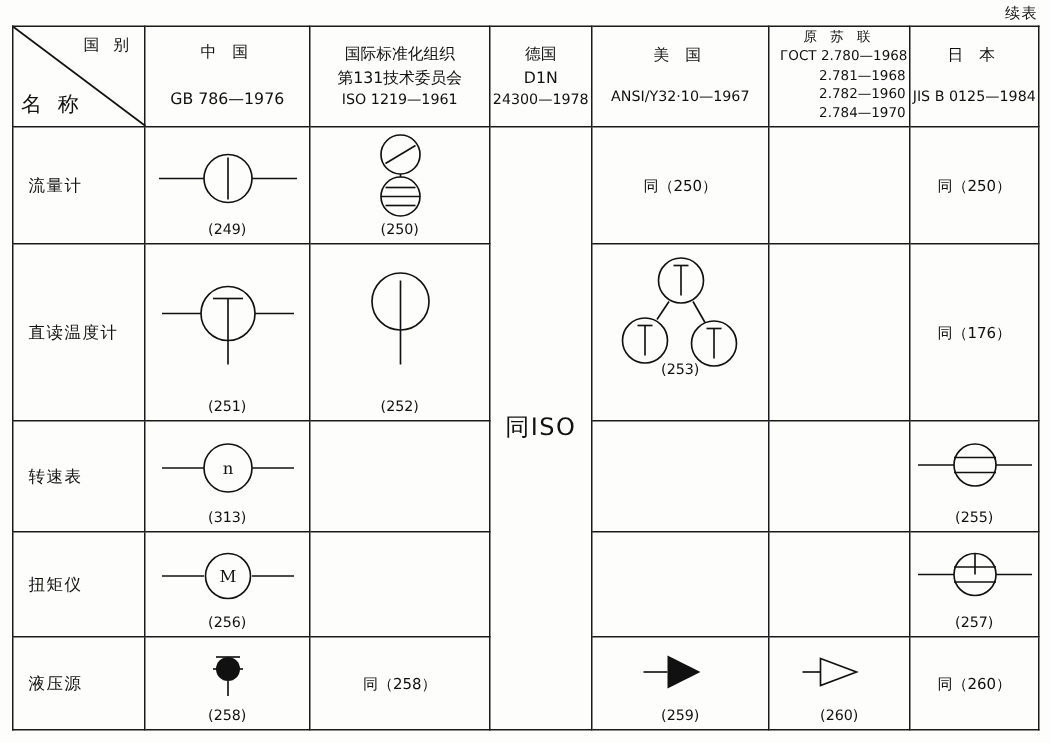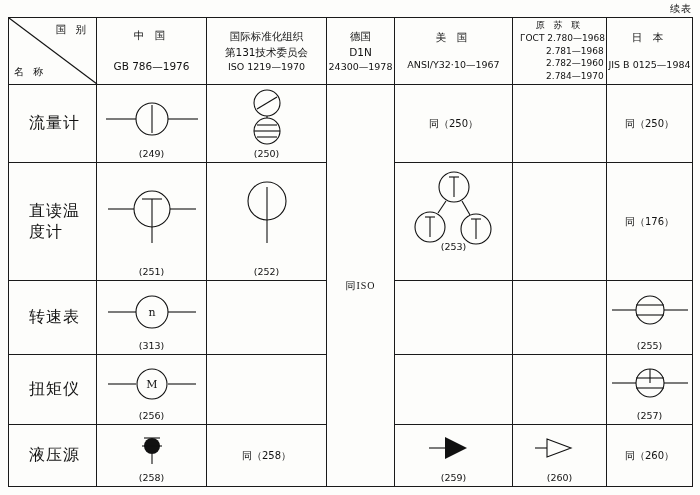--- a/index.html
+++ b/index.html
@@ -29,43 +29,43 @@
     font-size:10px;
     position:relative;
     padding:0;
   }
   
   .hdr-corner{
     position:relative;height:66px;
   }
   .hdr-corner svg{position:absolute;left:0;top:0;}
   .corner-a{position:absolute;right:7px;top:5px;font-size:10.5px;letter-spacing:3px;}
-  .corner-b{position:absolute;left:5px;bottom:5px;font-size:10px;letter-spacing:3px;}
+  .corner-b{position:absolute;left:5px;bottom:5px;font-size:14px;letter-spacing:3px;}
   .hdr{font-size:10.5px;line-height:1.55;}
   .hdr .l1{letter-spacing:4px;font-family:Liberation Serif, serif;}
   .hdr .l2,.hdr .l3{letter-spacing:0;}
   .hdr-std{font-size:9.5px;line-height:1.5;}
   .su{font-size:9px;line-height:1.42;text-align:center;}
   .su .t{letter-spacing:3px;}
   .su .rows{display:inline-block;text-align:left;margin-left:6px;}
   .rowname{
-    font-size:16px;letter-spacing:1px;
-    text-align:left;padding-left:20px;
+    font-size:11px;letter-spacing:1px;
+    text-align:left;padding-left:10px;
   }
   .num{
     position:absolute;left:0;right:0;bottom:3px;
     text-align:center;font-size:9.5px;
   }
   .sameas{font-size:10px;}
   .cellwrap{position:relative;width:100%;height:100%;}
   .ctr{
     position:absolute;left:50%;top:50%;
     transform:translate(-50%,-50%);
   }
-  .mid-same{font-size:10px;letter-spacing:1px;font-family:Liberation Serif, serif;}
+  .mid-same{font-size:16px;letter-spacing:1px;}
   svg{display:block;overflow:visible;}
   .nl{stroke:#111;stroke-width:1.1;fill:none;}
   .nf{fill:#111;}
 </style>
 </head>
 <body>
 
 <div class="page">
 
   <div class="contd">续表</div>
@@ -93,21 +93,21 @@
 
         <td class="hdr">
           <div class="l1">中  国</div>
           <div style="height:14px"></div>
           <div class="l3">GB 786—1976</div>
         </td>
 
         <td class="hdr">
           <div>国际标准化组织</div>
           <div>第131技术委员会</div>
-          <div class="hdr-std">ISO 1219—1970</div>
+          <div class="hdr-std">ISO 1219—1961</div>
         </td>
 
         <td class="hdr">
           <div>德国</div>
           <div>D1N</div>
           <div class="hdr-std">24300—1978</div>
         </td>
 
         <td class="hdr">
           <div class="l1">美  国</div>

